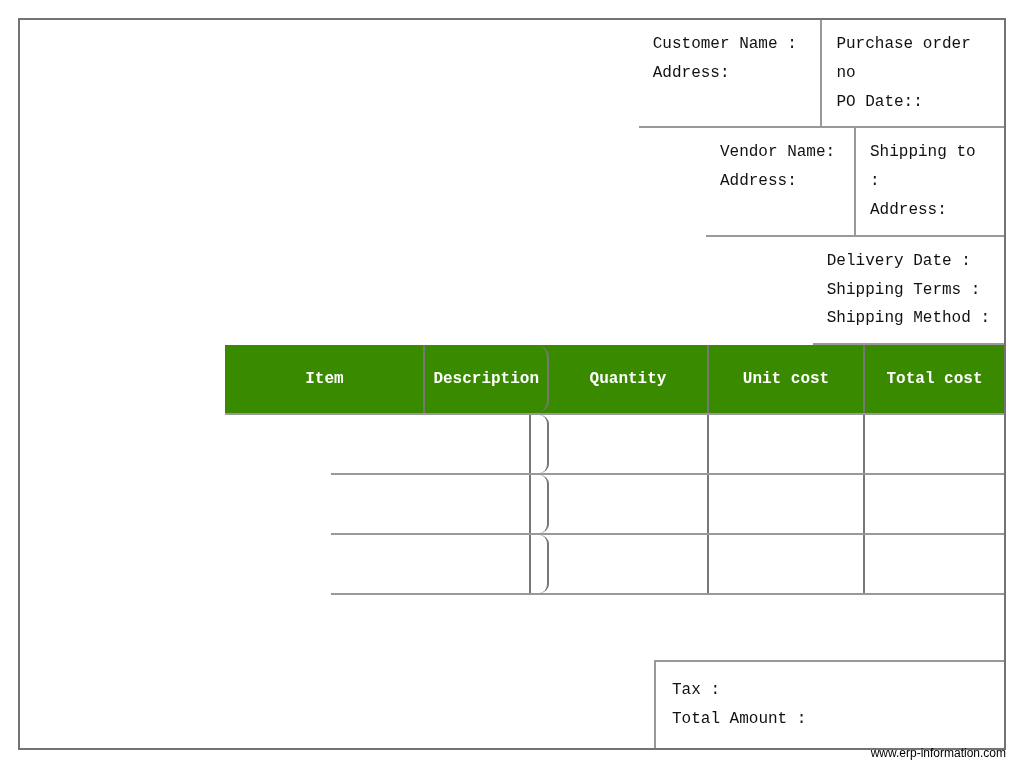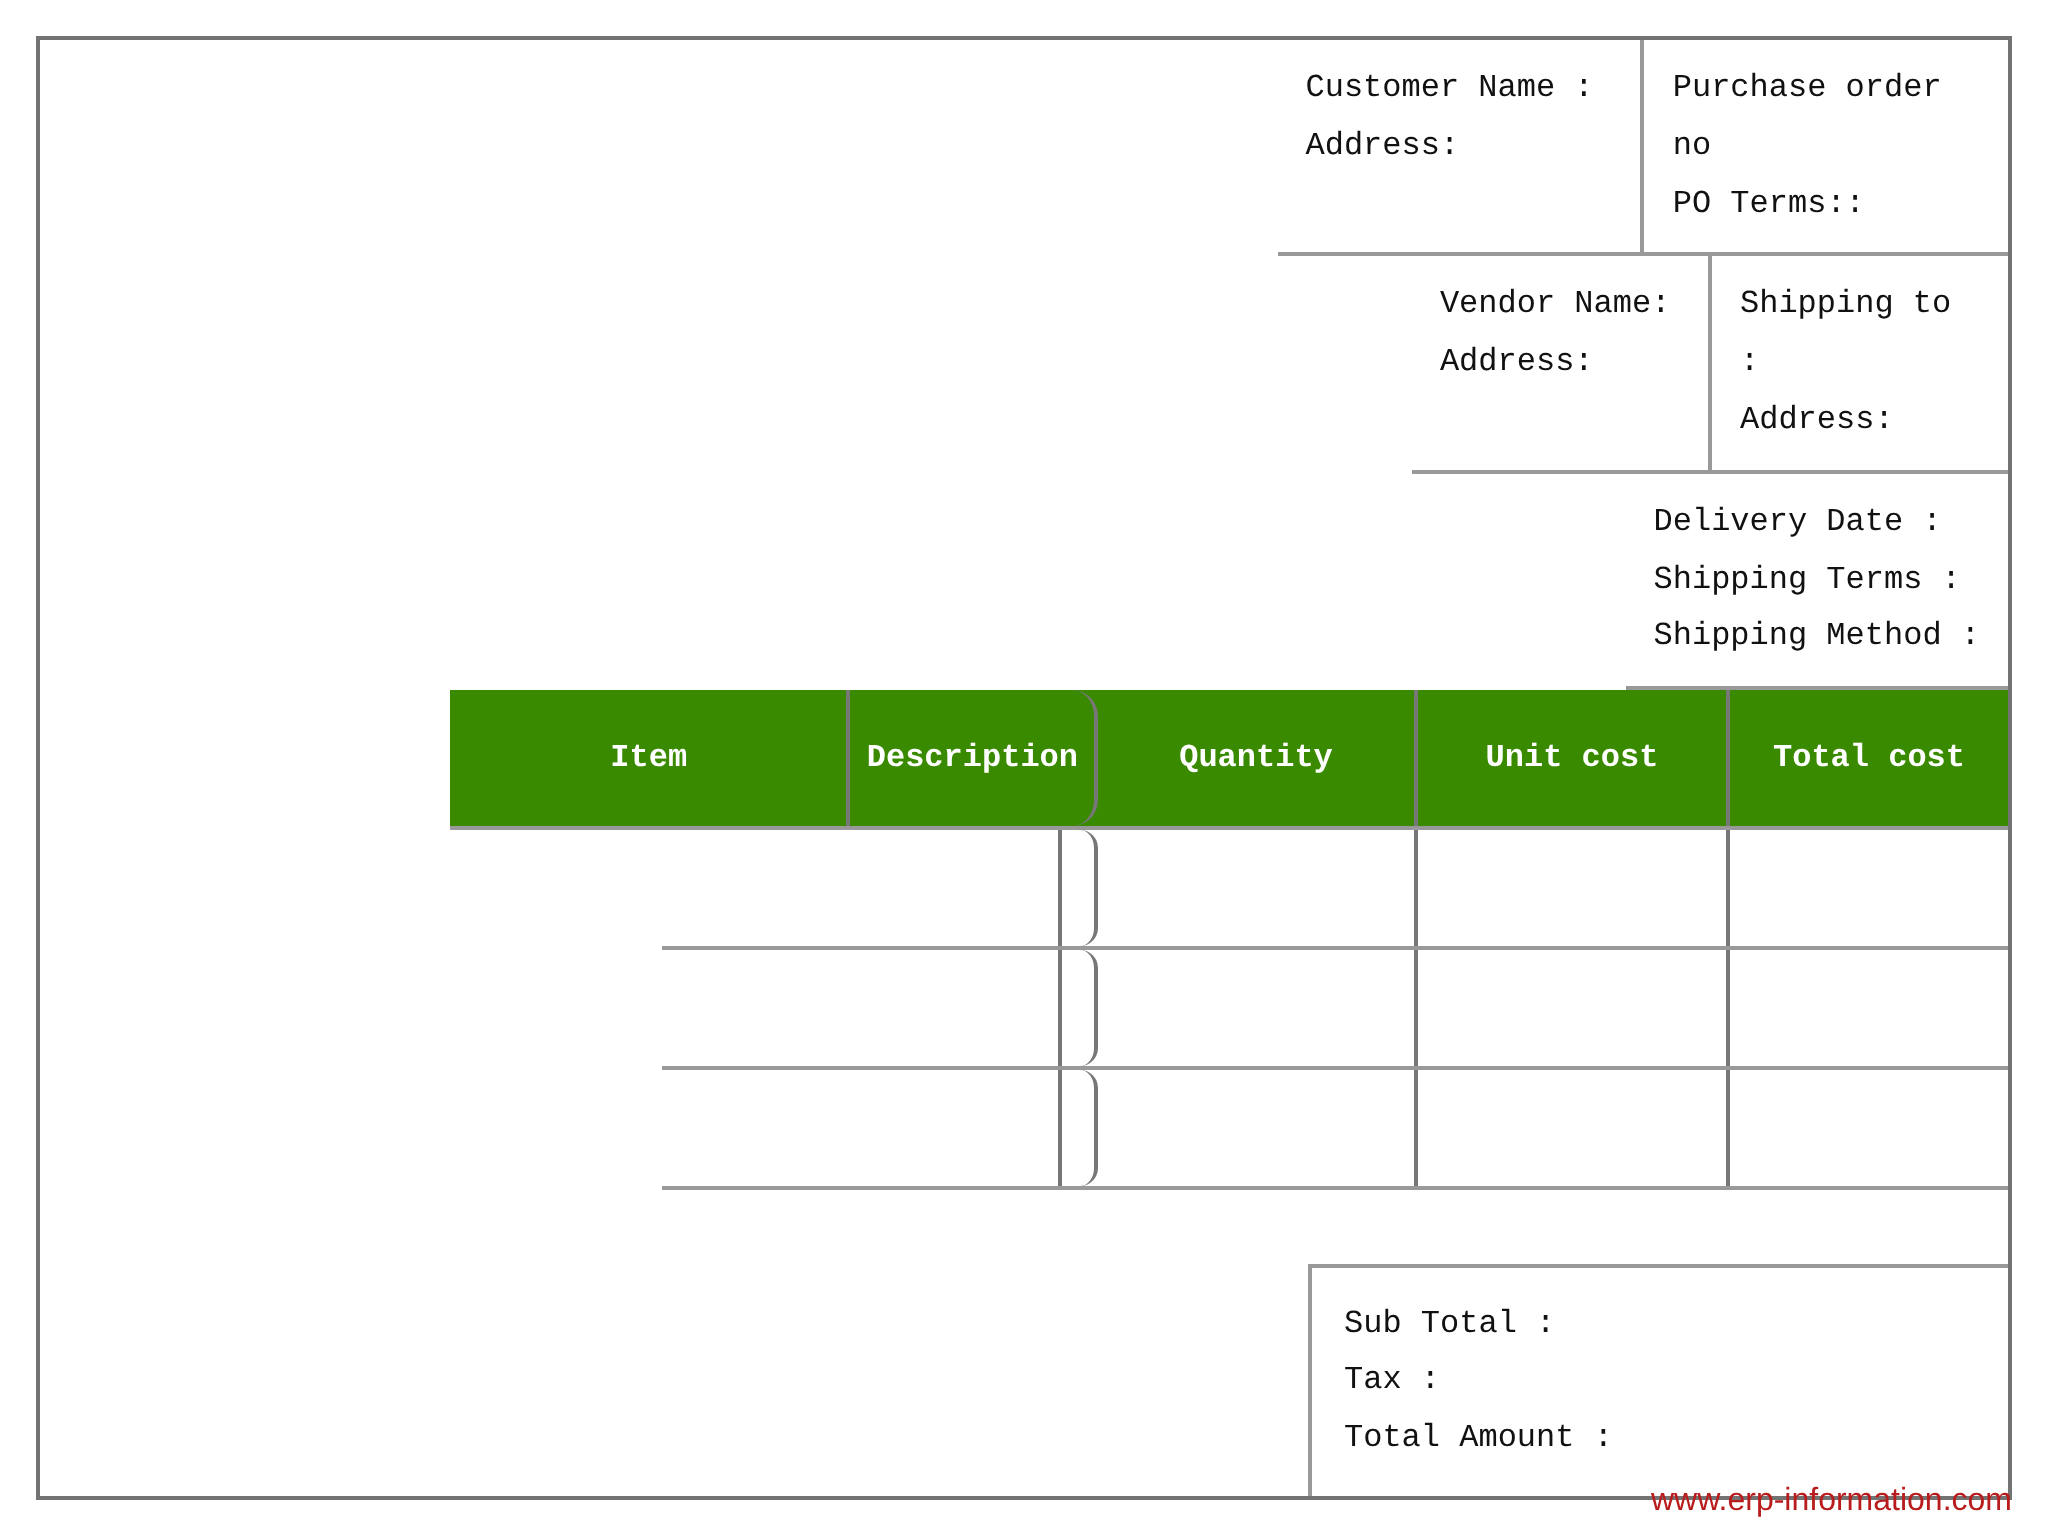--- a/index.html
+++ b/index.html
@@ -137,39 +137,39 @@
       border-left: 2px solid #999;
       border-top: 2px solid #999;
       padding: 14px 16px;
       line-height: 2;
     }
 
     .watermark {
       position: absolute;
       bottom: 8px;
       right: 18px;
-      font-size: 16px;
-      color: #b91c1c;
+      font-size: 12px;
+      color: #000000;
       font-family: Arial, sans-serif;
     }
   </style>
 </head>
 <body>
 
 <div class="page-container">
   <div class="form-wrapper">
 
     <div class="top-row">
       <div class="top-cell">
         <div class="field-line">Customer Name :</div>
         <div class="field-line">Address:</div>
       </div>
       <div class="top-cell">
         <div class="field-line">Purchase order no</div>
-        <div class="field-line">PO Terms::</div>
+        <div class="field-line">PO Date::</div>
       </div>
     </div>
 
     <div class="second-row">
       <div class="second-cell">
         <div class="field-line">Vendor Name:</div>
         <div class="field-line"> Address:</div>
       </div>
       <div class="second-cell">
         <div class="field-line">Shipping to :</div>
@@ -211,21 +211,20 @@
         <div class="td-cell col-desc"></div>
         <div class="td-cell col-qty"></div>
         <div class="td-cell col-unit"></div>
         <div class="td-cell col-total"></div>
       </div>
     </div>
 
     <div class="summary-row">
       <div class="summary-spacer"></div>
       <div class="summary-box">
-        <div class="field-line">Sub Total :</div>
         <div class="field-line">Tax :</div>
         <div class="field-line">Total Amount :</div>
       </div>
     </div>
 
   </div>
 
   <div class="watermark">www.erp-information.com</div>
 </div>
 

